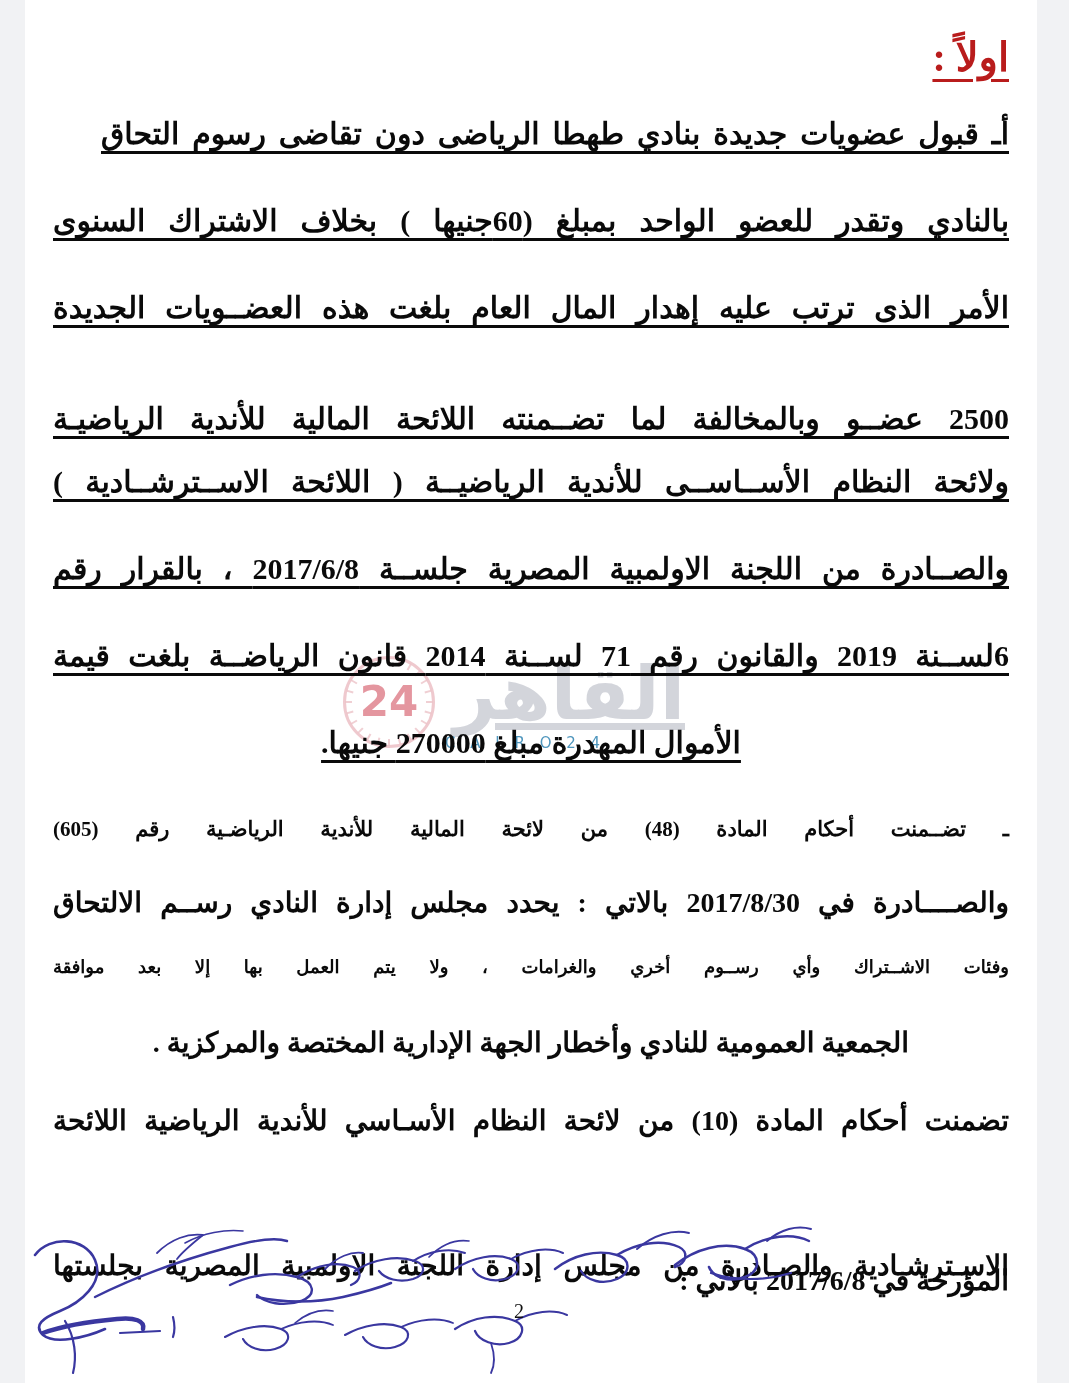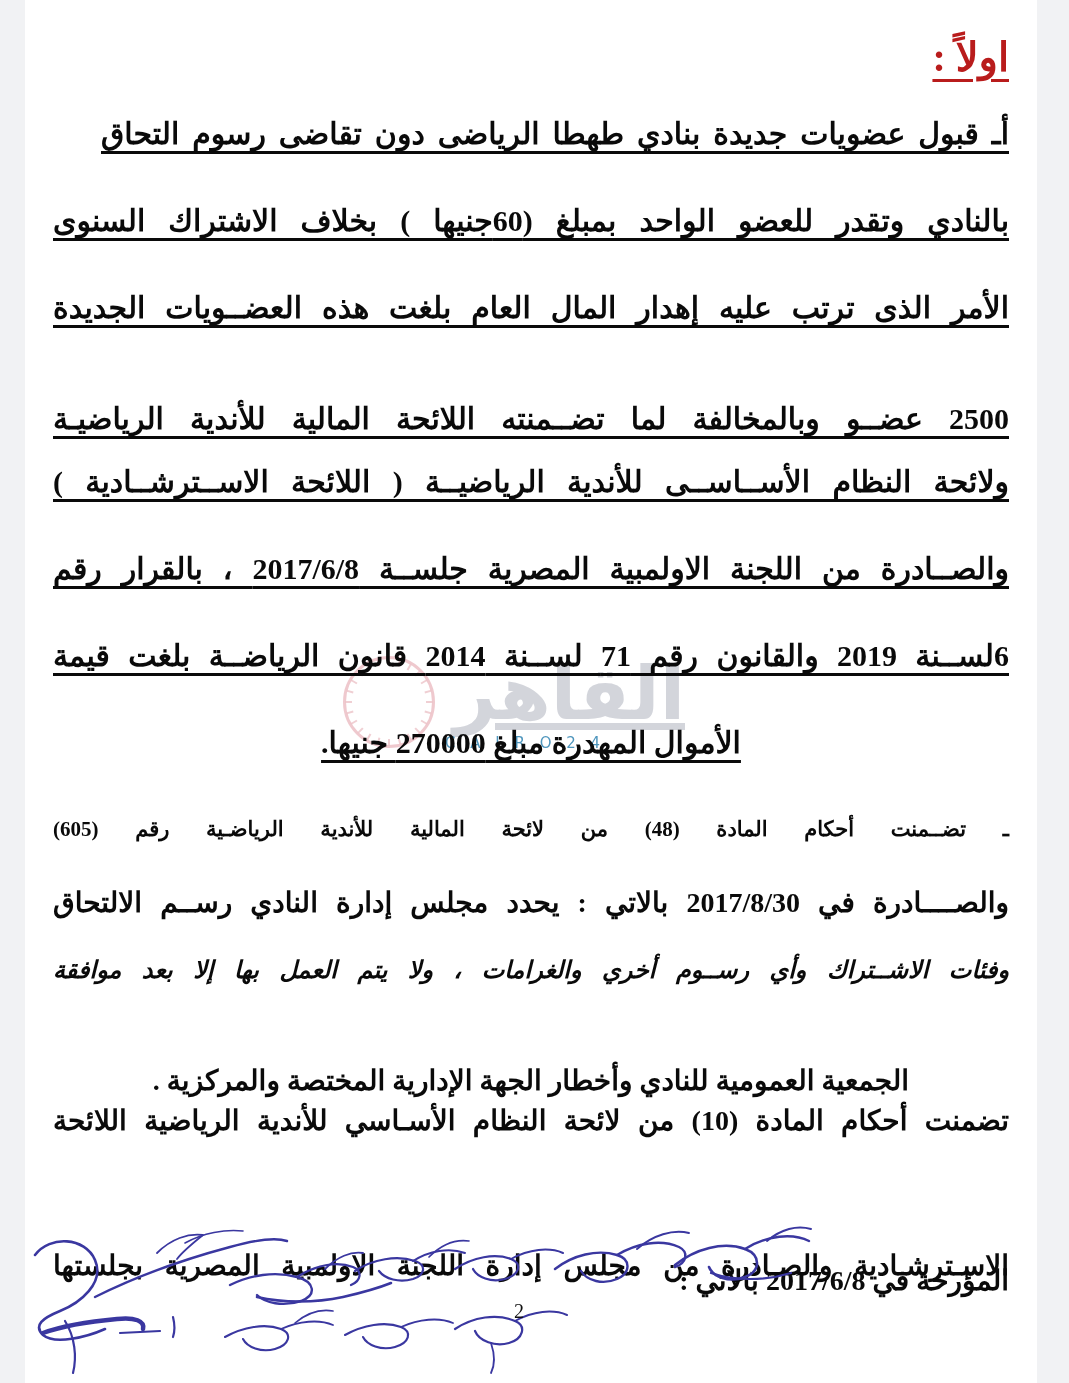--- a/index.html
+++ b/index.html
@@ -175,20 +175,21 @@
 </style>
 </head>
 <body>
 
 <div id="page-root">
   <div class="sheet">
 
     <div class="watermark">
       <div class="wm-word">القاهر</div>
       <div class="wm-badge"></div>
+      <div class="wm-badge-num">24</div>
       <div class="wm-sub">C A I R O   2 4</div>
     <div class="wm-tick" style="transform: rotate(0deg);"></div>
         <div class="wm-tick" style="transform: rotate(15deg);"></div>
         <div class="wm-tick" style="transform: rotate(30deg);"></div>
         <div class="wm-tick" style="transform: rotate(45deg);"></div>
         <div class="wm-tick" style="transform: rotate(60deg);"></div>
         <div class="wm-tick" style="transform: rotate(75deg);"></div>
         <div class="wm-tick" style="transform: rotate(90deg);"></div>
         <div class="wm-tick" style="transform: rotate(105deg);"></div>
         <div class="wm-tick" style="transform: rotate(120deg);"></div>
@@ -217,22 +218,22 @@
       <div class="txt-line ul" style="top:205px;">بالنادي وتقدر للعضو الواحد بمبلغ (60جنيها ) بخلاف الاشتراك السنوى</div>
       <div class="txt-line ul" style="top:292px;">الأمر الذى ترتب عليه إهدار المال العام بلغت هذه العضــويات الجديدة</div>
       <div class="txt-line ul" style="top:379px;margin-top:24px;">2500 عضــو وبالمخالفة لما تضــمنته اللائحة المالية للأندية الرياضيـة</div>
       <div class="txt-line ul" style="top:466px;">ولائحة النظام الأســاســى للأندية الرياضيــة ( اللائحة الاســترشــادية )</div>
       <div class="txt-line ul" style="top:553px;">والصــادرة من اللجنة الاولمبية المصرية جلســة 2017/6/8 ، بالقرار رقم</div>
       <div class="txt-line ul" style="top:640px;">6لســنة 2019 والقانون رقم 71 لســنة 2014 قانون الرياضــة بلغت قيمة</div>
       <div class="txt-line ul" style="top:727px; text-align:center; text-align-last:center;">الأموال المهدرة مبلغ 270000 جنيها.</div>
 
       <div class="txt-line" style="top:818px; font-size:21px;">ـ تضــمنت أحكام المادة (48) من لائحة المالية للأندية الرياضـية رقم (605)</div>
       <div class="txt-line" style="top:888px; font-size:28px;">والصــــادرة في 2017/8/30 بالاتي : يحدد مجلس إدارة النادي رســم الالتحاق</div>
-      <div class="txt-line" style="top:958px; font-size:24px;font-style:italic;">وفئات الاشــتراك وأي رســوم أخري والغرامات ، ولا يتم العمل بها إلا بعد موافقة</div>
-      <div class="txt-line" style="top:1028px; font-size:28px; text-align:right; text-align-last:center;margin-top:38px;">الجمعية العمومية للنادي وأخطار الجهة الإدارية المختصة والمركزية .</div>
+      <div class="txt-line" style="top:958px; font-size:18px;">وفئات الاشــتراك وأي رســوم أخري والغرامات ، ولا يتم العمل بها إلا بعد موافقة</div>
+      <div class="txt-line" style="top:1028px; font-size:28px; text-align:right; text-align-last:center;">الجمعية العمومية للنادي وأخطار الجهة الإدارية المختصة والمركزية .</div>
 
       <div class="txt-line" style="top:1106px; font-size:28px;">تضمنت أحكام المادة (10) من لائحة النظام الأسـاسي للأندية الرياضية اللائحة</div>
       <div class="txt-line" style="top:1251px; font-size:28px;">الاسـترشـادية والصـادرة من مجلس إدارة اللجنة الاولمبية المصرية بجلستها</div>
       <div class="txt-line rtl-start" style="top:1266px; font-size:28px;">المؤرخة في 2017/6/8 بالاتي :</div>
 
     </div>
 
     <div class="sig-layer">
       <svg width="1012" height="158" viewBox="0 0 1012 158" xmlns="http://www.w3.org/2000/svg">
         <g fill="none" stroke="#3a37a0" stroke-linecap="round" stroke-linejoin="round">

